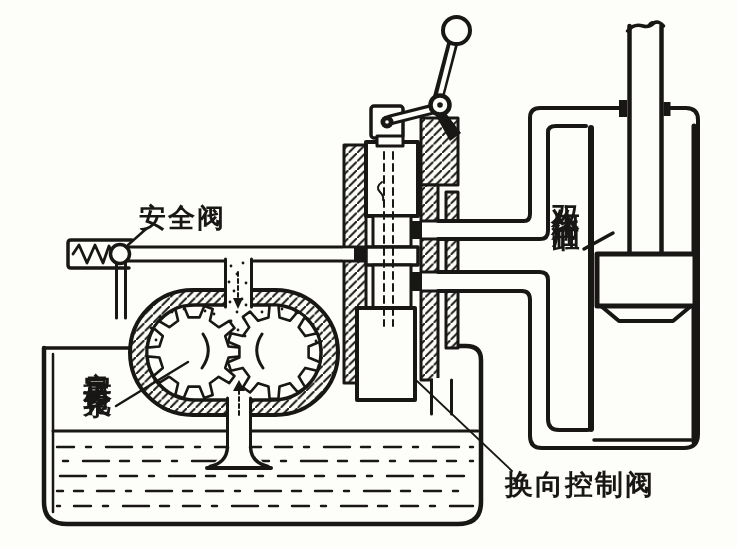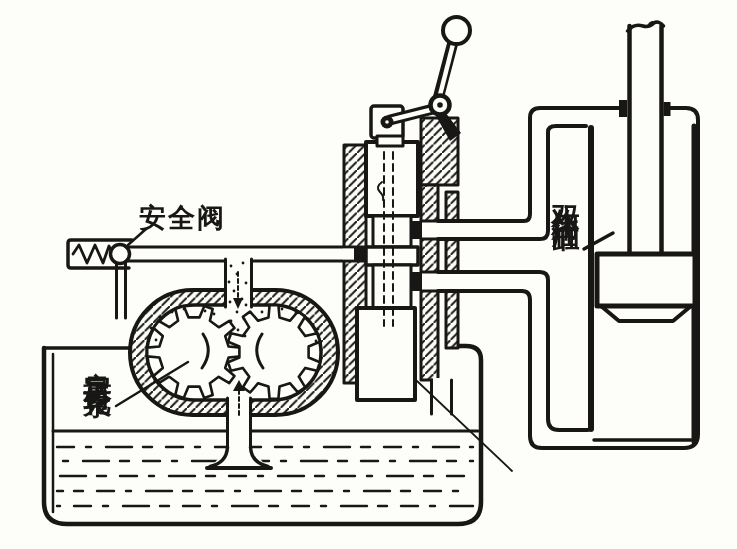--- a/index.html
+++ b/index.html
@@ -190,14 +190,15 @@
       <line x1="146" y1="229" x2="128" y2="245" stroke-width="2.4"></line>
       <line x1="116" y1="406" x2="188" y2="362" stroke-width="2.4"></line>
       <line x1="417" y1="381" x2="512" y2="471" stroke-width="1.8"></line>
       <line x1="584" y1="249" x2="613" y2="233" stroke-width="3.5"></line>
     </g>
   </g>
 </svg>
 
 <div class="lbl h lbl-relief">安全阀</div>
 <div class="lbl v lbl-cyl">双作用油缸</div>
+<div class="lbl h lbl-valve">换向控制阀</div>
 <div class="lbl v lbl-pump">定量齿轮泵</div>
 </div>
 
 </body></html>

